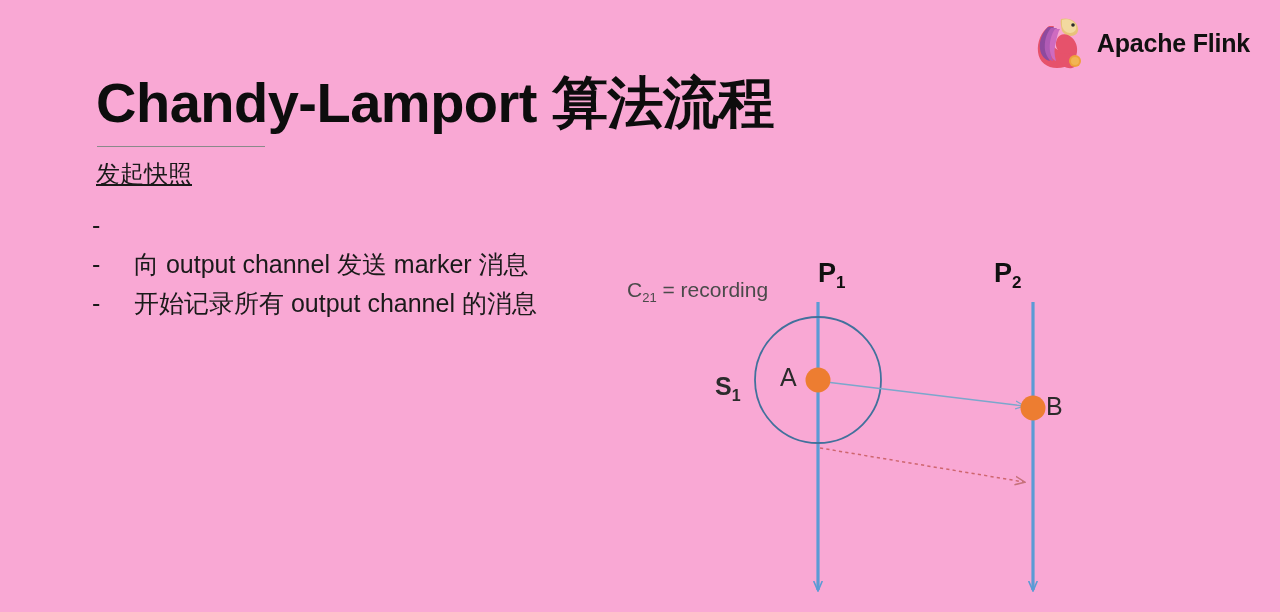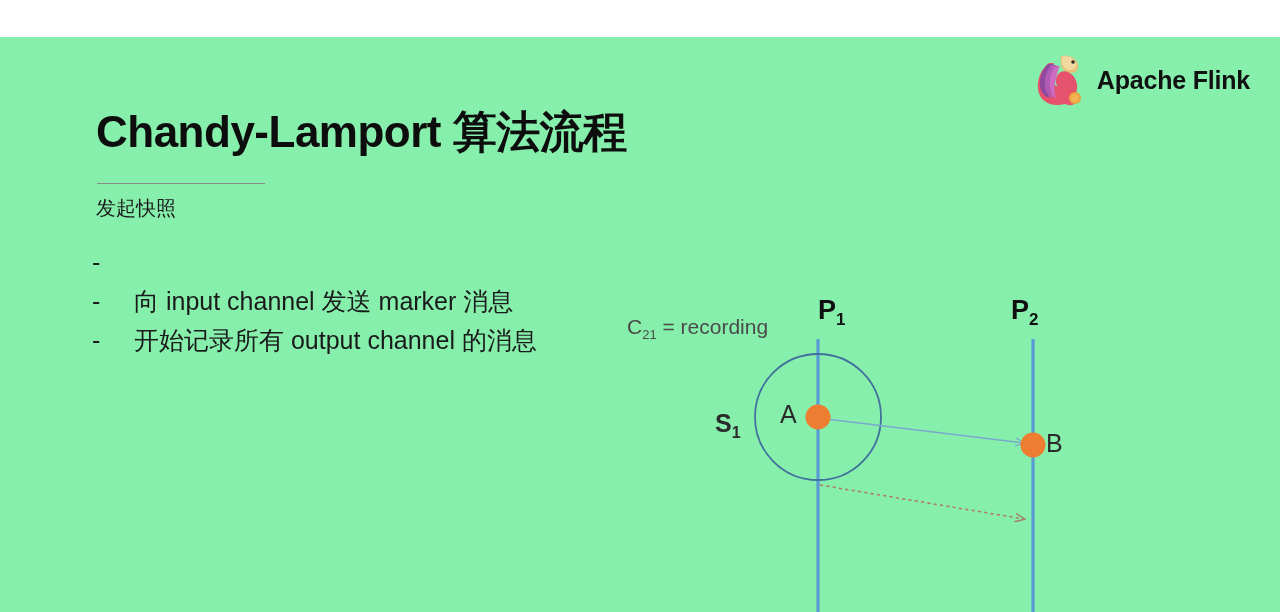--- a/index.html
+++ b/index.html
@@ -11,22 +11,21 @@
     width: 1280px;
     height: 612px;
     position: relative;
     overflow: hidden;
     font-family: "Liberation Sans", sans-serif;
     color: #1a1a1a;
   }
   .slide {
     position: absolute;
     inset: 0;
-    background: #86efac;
-    margin-top: 37px;
+    background: #f9a8d4;
   }
 
   
   .brand {
     position: absolute;
     top: 14px;
     right: 30px;
     display: flex;
     align-items: center;
     gap: 10px;
@@ -42,41 +41,42 @@
     letter-spacing: -0.2px;
     color: #111111;
     white-space: nowrap;
   }
 
   
   .title {
     position: absolute;
     left: 96px;
     top: 66px;
-    font-size: 44px;
+    font-size: 56px;
     font-weight: bold;
     letter-spacing: -0.5px;
     color: #0d0d0d;
     white-space: nowrap;
   }
   .title-rule {
     position: absolute;
     left: 97px;
     top: 146px;
     width: 168px;
     height: 0;
     border-top: 1.6px solid #8a8a8a;
   }
   .subtitle {
     position: absolute;
     left: 96px;
     top: 158px;
-    font-size: 20px;
-    color: #1a1a1a;
-    white-space: nowrap;
+    font-size: 24px;
+    color: #1a1a1a;
+    white-space: nowrap;
+    text-decoration: underline;
   }
 
   
   .bullets {
     position: absolute;
     left: 92px;
     top: 206px;
     list-style: none;
     margin: 0;
     padding: 0;
@@ -112,21 +112,21 @@
     white-space: nowrap;
   }
   .lbl-p1 {
     left: 218px;
     top: 8px;
     font-size: 27px;
     font-weight: bold;
     color: #101010;
   }
   .lbl-p2 {
-    left: 411px;
+    left: 394px;
     top: 8px;
     font-size: 27px;
     font-weight: bold;
     color: #101010;
   }
   .lbl-p1 sub, .lbl-p2 sub {
     font-size: 17px;
     font-weight: bold;
   }
   .lbl-c21 {
@@ -181,21 +181,21 @@
   <div class="title">Chandy-Lamport 算法流程</div>
   <div class="title-rule"></div>
   <div class="subtitle">发起快照</div>
 
   <ul class="bullets">
     <li class="bullet">
       <span class="bullet-dash">-</span>
     </li>
     <li class="bullet">
       <span class="bullet-dash">-</span>
-      <span>向 input channel 发送 marker 消息</span>
+      <span>向 output channel 发送 marker 消息</span>
     </li>
     <li class="bullet">
       <span class="bullet-dash">-</span>
       <span>开始记录所有 output channel 的消息</span>
     </li>
   </ul>
 
   <div class="diagram">
     <svg width="680" height="362" viewBox="0 0 680 362">
       <defs>

